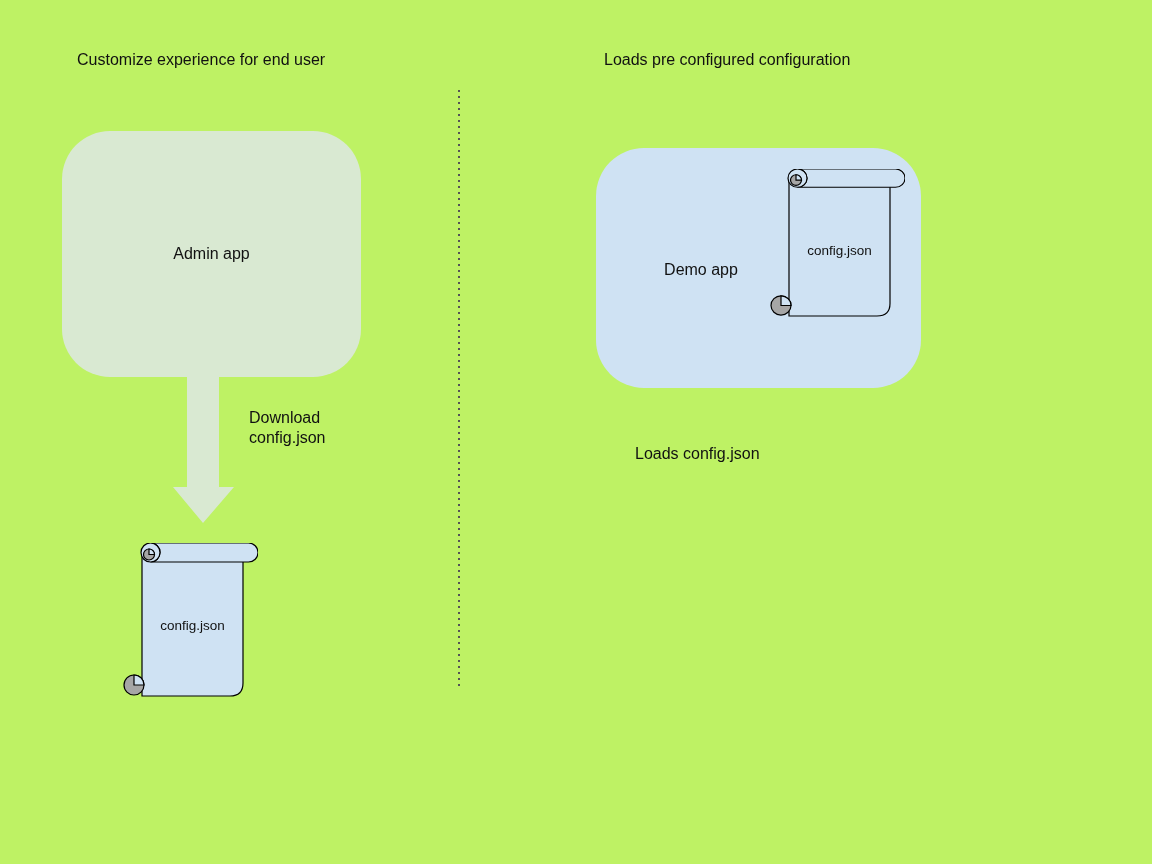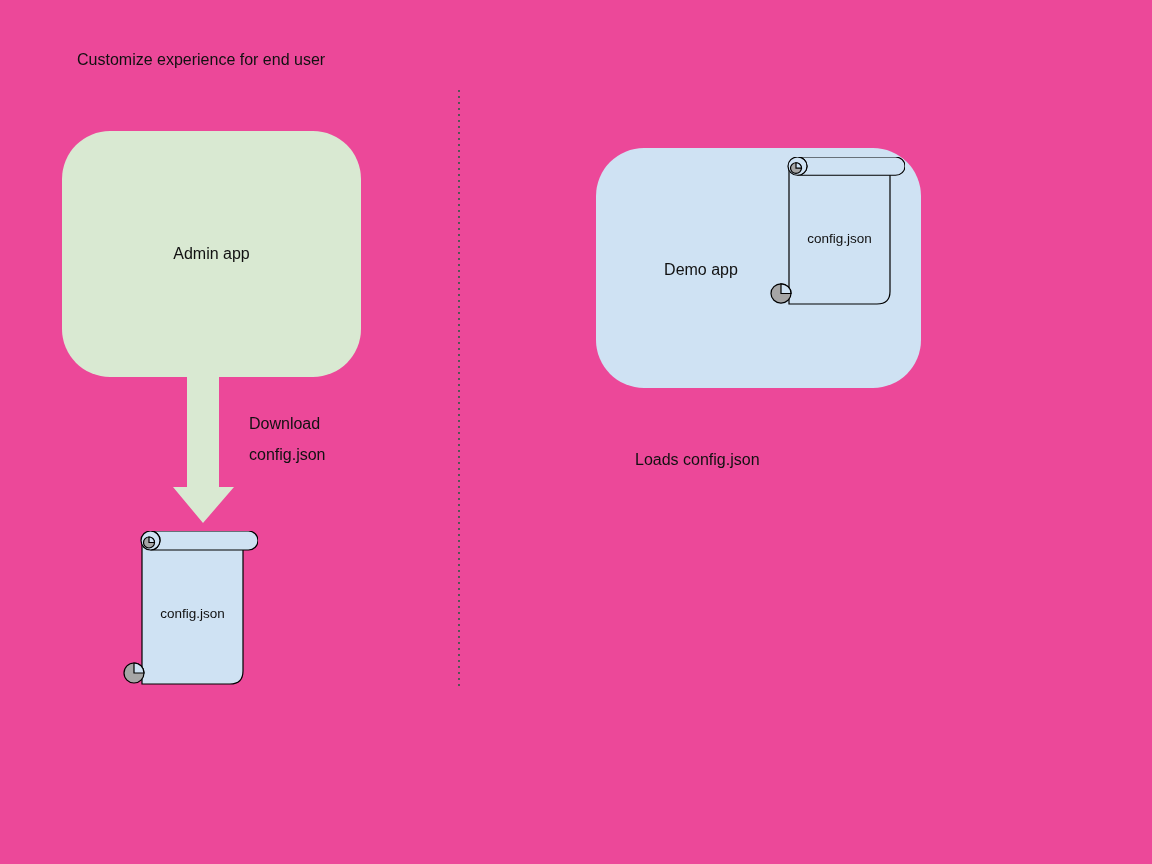--- a/index.html
+++ b/index.html
@@ -1,20 +1,20 @@
 <!DOCTYPE html>
 <html style="--green-light: #d9e9d2; --green-dark: #6aa84f; --blue-light: #cfe2f3; --roll-gray: #a6a6a6; --outline: #000000;"><head>
 <meta charset="utf-8">
 <style>
   html,body { margin:0; padding:0; background:#fff; }
   #canvas {
     position: relative;
     width: 1152px;
     height: 864px;
-    background: #ec4899;
+    background: #bef264;
     font-family: "Liberation Sans", sans-serif;
     color: #111;
     overflow: hidden;
   }
   .abs { position: absolute; }
 
   .section-title {
     font-size: 16px;
     line-height: 20px;
     white-space: nowrap;
@@ -46,24 +46,24 @@
     align-items: center;
     justify-content: center;
     text-align: center;
     font-size: 15px;
     line-height: 19px;
   }
   .panel-box .panel-text { width: 56px; }
 
   .note-text {
     font-size: 16px;
-    line-height: 31px;
+    line-height: 20px;
   }
 
-  .scroll-wrap { position: absolute; }
+  .scroll-wrap { position: absolute; margin-top: 12px; }
   .scroll-label {
     position: absolute;
     left: 21px;
     width: 101px;
     text-align: center;
     font-size: 13.5px;
     transform: translateY(-50%);
   }
 
   
@@ -88,20 +88,21 @@
         <path class="sc-fill" d="M29.5 0 H127.5 A9.5 9.5 0 0 1 127.5 19 H29.5 A9.5 9.5 0 0 0 29.5 0 Z"></path>
         <circle class="sc-fill" cx="29.5" cy="9.5" r="9.5"></circle>
         <circle class="sc-gray" cx="28" cy="11.5" r="5.5"></circle>
         <path class="sc-fill" d="M28 11.5 L33.5 11.5 A5.5 5.5 0 0 0 28 6 Z"></path>
       </symbol>
     </defs>
   </svg>
 
   <div class="abs section-title" style="left:77px; top:50px;">Customize experience for end user</div>
 
+  <div class="abs section-title" style="left:604px; top:50px;">Loads pre configured configuration</div>
 
   <div class="abs divider" style="left:458px; top:90px; height:596px;"></div>
 
   <div class="abs app-box admin-app" style="left:62px; top:131px; width:299px; height:246px;">
     <div class="app-label" style="left:0; right:0; top:113px;text-align:center;">Admin app</div>
   </div>
 
   <svg class="abs" style="left:173px; top:377px;" width="62" height="146" viewBox="0 0 62 146">
     <polygon class="arrow-shape" points="14,0 46,0 46,110 61,110 30,146 0,110 14,110"></polygon>
   </svg>

